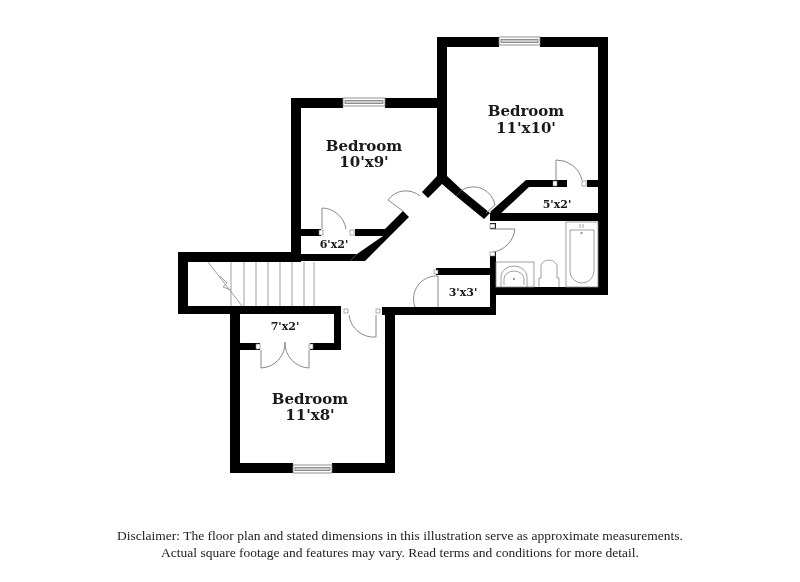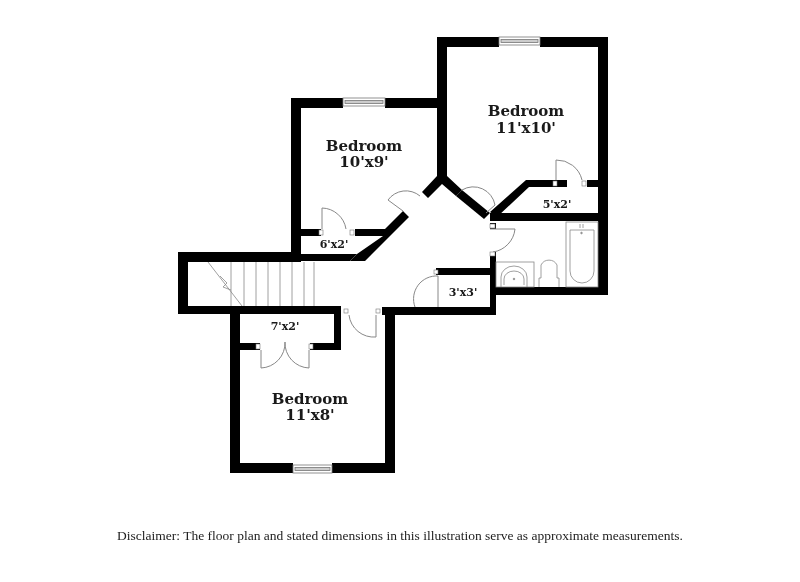--- a/index.html
+++ b/index.html
@@ -137,13 +137,14 @@
     <text class="room-label" x="310" y="420" font-size="15">11'x8'</text>
     <text class="closet-label" x="334" y="248">6'x2'</text>
     <text class="closet-label" x="557" y="208">5'x2'</text>
     <text class="closet-label" x="463" y="296">3'x3'</text>
     <text class="closet-label" x="285" y="330">7'x2'</text>
   </g>
 </svg>
 
 <div class="disclaimer" style="top:527px;">
   <div>Disclaimer: The floor plan and stated dimensions in this illustration serve as approximate measurements.</div>
+  <div>Actual square footage and features may vary. Read terms and conditions for more detail.</div>
 </div>
 
 </body></html>

